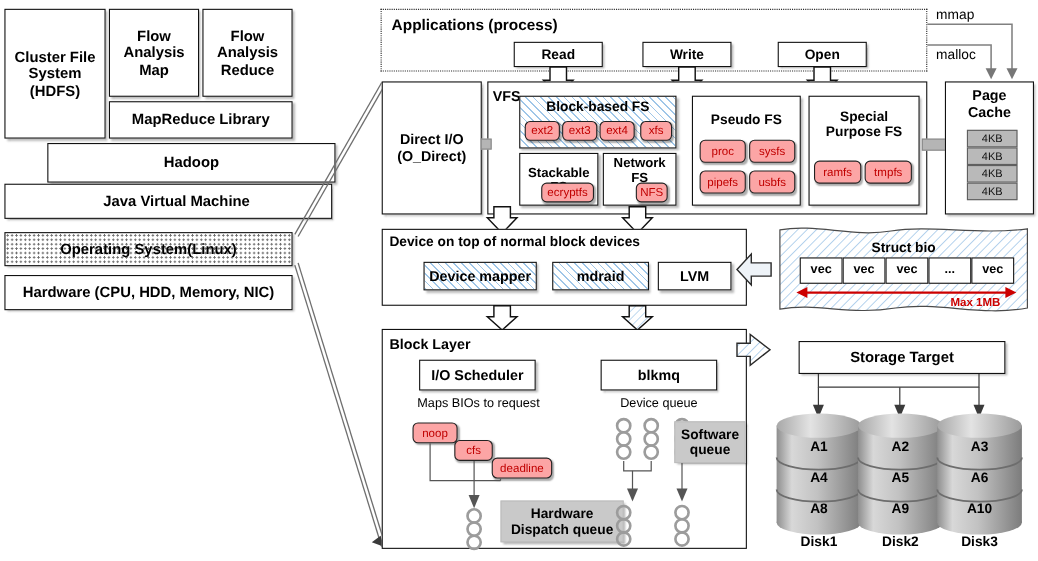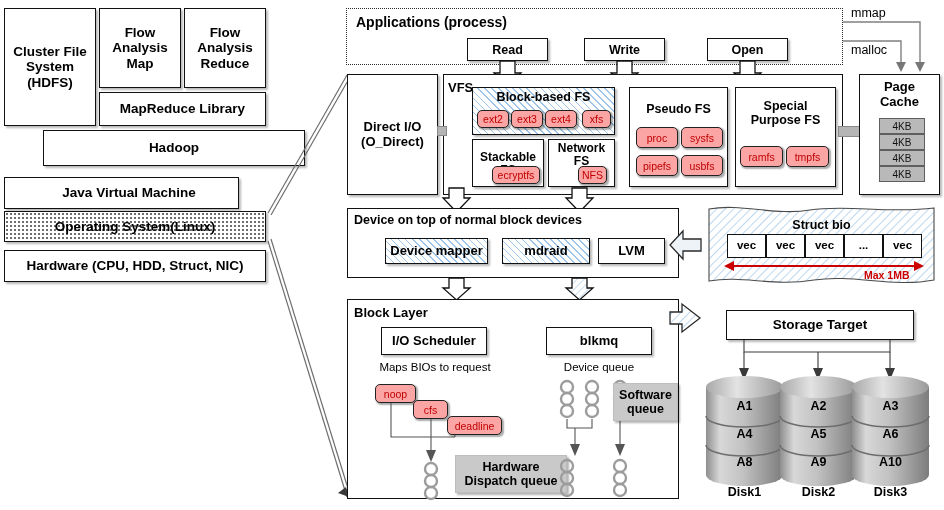--- a/index.html
+++ b/index.html
@@ -95,30 +95,30 @@
 </div>
 
 <div class="box leftbox" style="left:99px;top:92px;width:167px;height:34px;">
   <span>MapReduce  Library</span>
 </div>
 
 <div class="box leftbox" style="left:4px;top:130px;width:262px;height:36px;margin-left:39px;">
   <span>Hadoop</span>
 </div>
 
-<div class="box leftbox" style="left:4px;top:177px;width:235px;height:32px;padding-left:15px;">
+<div class="box leftbox" style="left:4px;top:167px;width:298px;height:32px;padding-left:15px;">
   <span>Java Virtual Machine</span>
 </div>
 
 <div class="box leftbox dotted-fill" style="left:4px;top:211px;width:262px;height:31px;">
   <span>Operating System(Linux)</span>
 </div>
 
 <div class="box leftbox" style="left:4px;top:250px;width:262px;height:32px;">
-  <span>Hardware  (CPU, HDD, Struct, NIC)</span>
+  <span>Hardware  (CPU, HDD, Memory, NIC)</span>
 </div>
 
 <svg width="944" height="510">
   <g fill="none" stroke="#6f6f6f" stroke-width="1.2">
     <path d="M268,213 L347,75"></path>
     <path d="M271,215 L350,77"></path>
     <path d="M268,241 L347,497"></path>
     <path d="M271,239 L350,495"></path>
   </g>
   <polygon points="347,75 358,79 350,86" fill="#3a3a3a"></polygon>

